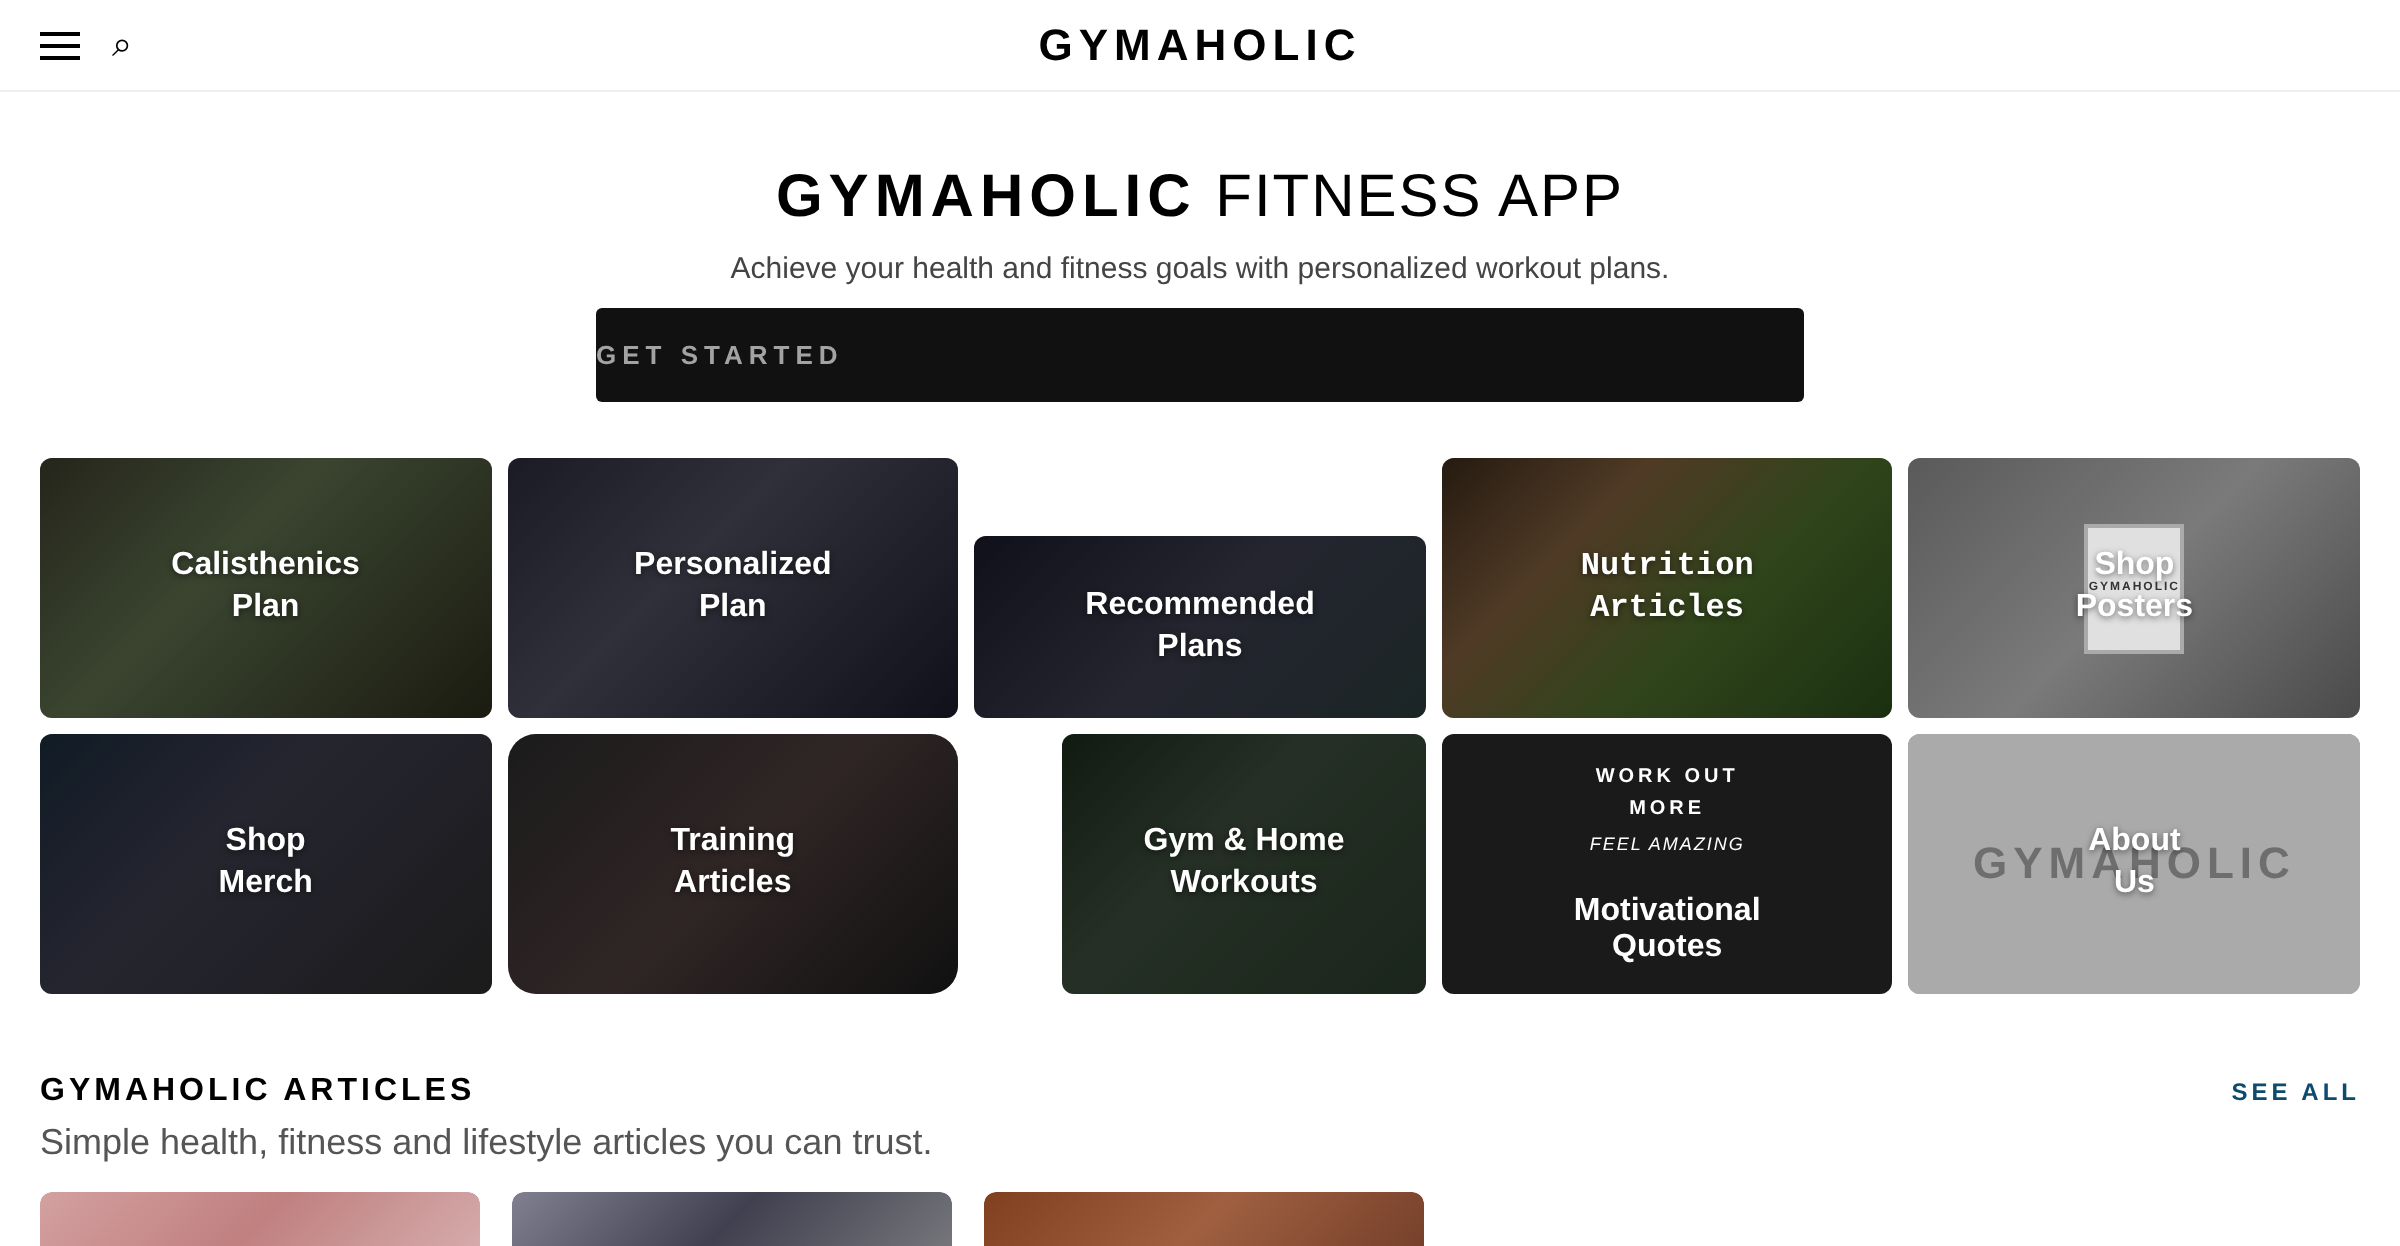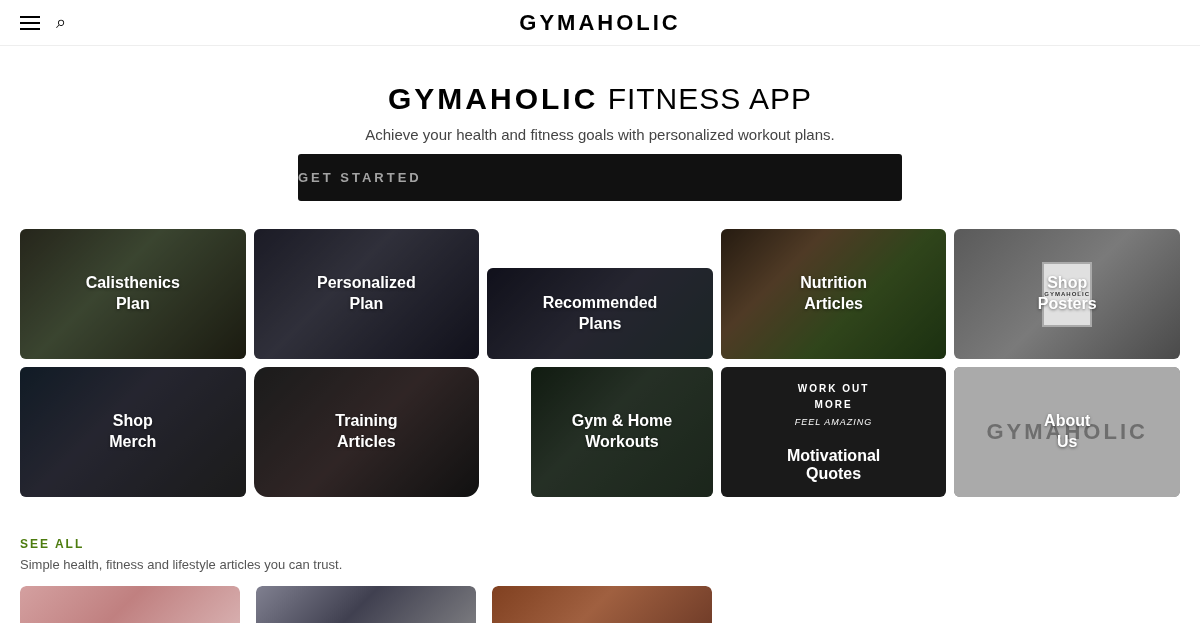--- a/index.html
+++ b/index.html
@@ -95,21 +95,21 @@
       text-align: center;
       line-height: 1.3;
       padding: 8px;
       text-shadow: 0 1px 3px rgba(0,0,0,0.5);
     }
 
     
     .bg-calisthenics { background: linear-gradient(135deg, #3a3a2a 0%, #5a6a4a 40%, #2a2a1a 100%); }
     .bg-personalized { background: linear-gradient(135deg, #2a2a3a 0%, #4a4a5a 40%, #1a1a2a 100%); }
     .bg-recommended { background: linear-gradient(135deg, #1a1a2a 0%, #3a3a4a 50%, #2a3a3a 100%); margin-top: 39px; }
-    .bg-nutrition { background: linear-gradient(135deg, #3a2a1a 0%, #7a5a3a 30%, #4a6a2a 60%, #2a4a1a 100%); }
+    .bg-nutrition { background: linear-gradient(135deg, #3a2a1a 0%, #7a5a3a 30%, #4a6a2a 60%, #2a4a1a 100%); font-family: Liberation Mono, monospace; }
     .bg-posters { background: linear-gradient(135deg, #5a5a5a 0%, #7a7a7a 50%, #4a4a4a 100%); }
     .bg-merch { background: linear-gradient(135deg, #1a2a3a 0%, #3a3a4a 40%, #2a2a2a 100%); }
     .bg-training { background: linear-gradient(135deg, #2a2a2a 0%, #4a3a3a 50%, #1a1a1a 100%); border-radius: 14px; }
     .bg-gym { background: linear-gradient(135deg, #1a2a1a 0%, #3a4a3a 40%, #2a3a2a 100%); margin-left: 44px; }
     .bg-motivational { background: #1a1a1a; }
 
     
     .grid-item-motivational-text {
       position: absolute;
       inset: 0;
@@ -195,30 +195,30 @@
       align-items: baseline;
       margin-bottom: 6px;
     }
     .articles-title {
       font-size: 16px;
       font-weight: 900;
       letter-spacing: 2px;
       text-transform: uppercase;
     }
     .articles-subtitle {
-      font-size: 13px;
+      font-size: 18px;
       color: #555;
       margin-bottom: 14px;
     }
     .see-all {
       font-size: 12px;
       font-weight: 700;
       letter-spacing: 2px;
       text-transform: uppercase;
-      color: #4d7c0f;
+      color: #0c4a6e;
       cursor: pointer;
     }
     .articles-grid {
       display: flex;
       gap: 16px;
     }
     .article-card {
       width: 220px;
       border-radius: 6px;
       overflow: hidden;
@@ -325,20 +325,21 @@
         <span class="about-logo-text">GYMAHOLIC</span>
       </div>
       <div class="grid-item-label">About<br>Us</div>
     </div>
 
   </div>
 </section>
 
 <section class="articles-section">
   <div class="articles-header">
+    <h2 class="articles-title">GYMAHOLIC ARTICLES</h2>
     <span class="see-all">SEE ALL</span>
   </div>
   <p class="articles-subtitle">Simple health, fitness and lifestyle articles you can trust.</p>
   <div class="articles-grid">
     <div class="article-card">
       <div class="article-img article-img-1"></div>
     </div>
     <div class="article-card">
       <div class="article-img article-img-2"></div>
     </div>

